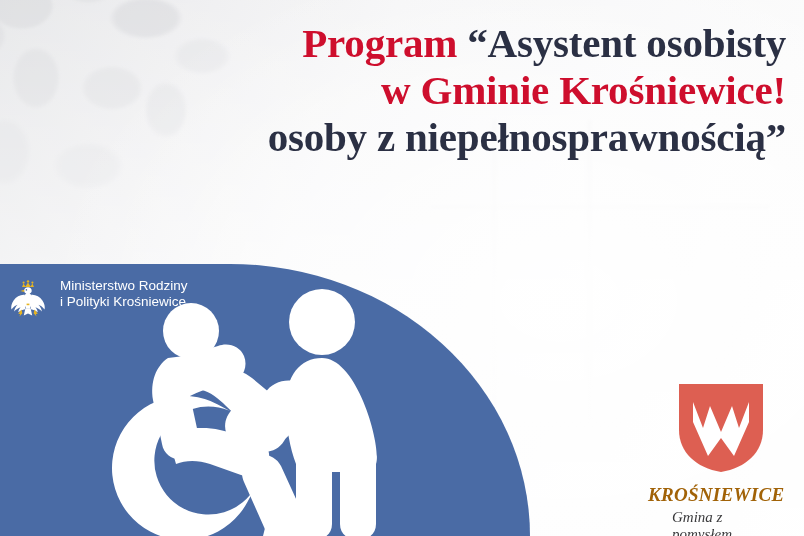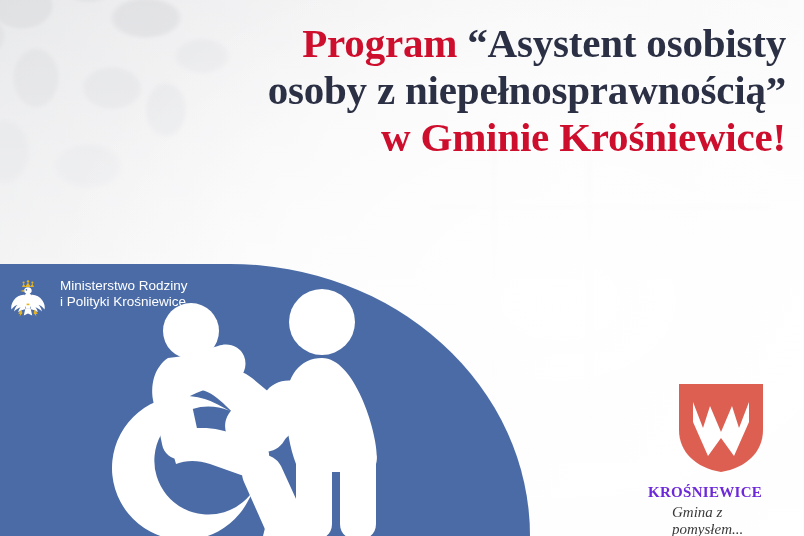--- a/index.html
+++ b/index.html
@@ -143,23 +143,24 @@
     width: 150px;
     text-align: left;
   }
   .coa-shield { width: 150px; height: 92px; display: block; }
   .coa-name {
     display: block;
     margin-top: 10px;
     margin-left: 2px;
     font-family: "Liberation Serif", serif;
     font-weight: bold;
-    font-size: 15px;
+    font-size: 19px;
     letter-spacing: 0.3px;
-    color: #6d28d9;
+    color: #a16207;
+    font-style: italic;
   }
   .coa-tagline {
     display: block;
     margin-top: 3px;
     margin-left: 26px;
     font-family: "Liberation Serif", serif;
     font-style: italic;
     font-size: 15px;
     color: #3A3A3C;
   }
@@ -169,22 +170,22 @@
 
 <div id="poster">
 
   <div class="bg-base"></div>
   <div class="bg-foliage"></div>
   <div class="bg-building"></div>
   <div class="bg-wash"></div>
 
   <div class="headline">
     <span class="hl-line"><span class="t-red">Program</span><span class="t-navy"> “Asystent osobisty</span></span>
+    <span class="hl-line t-red">w Gminie Krośniewice!</span>
     <span class="hl-line t-navy">osoby z niepełnosprawnością”</span>
-    <span class="hl-line t-red">w Gminie Krośniewice!</span>
   </div>
 
   <div class="blue-panel"></div>
 
   <div class="ministry">
     <span class="eagle-wrap">
       <svg viewBox="0 0 38 44" width="38" height="44" aria-hidden="true">
 
         <path d="M13 9 L14.6 5.6 L16.4 8.4 L19 4.6 L21.6 8.4 L23.4 5.6 L25 9 Z" fill="#E6B422"></path>
         <circle cx="14.6" cy="4.6" r="1.1" fill="#E6B422"></circle>

